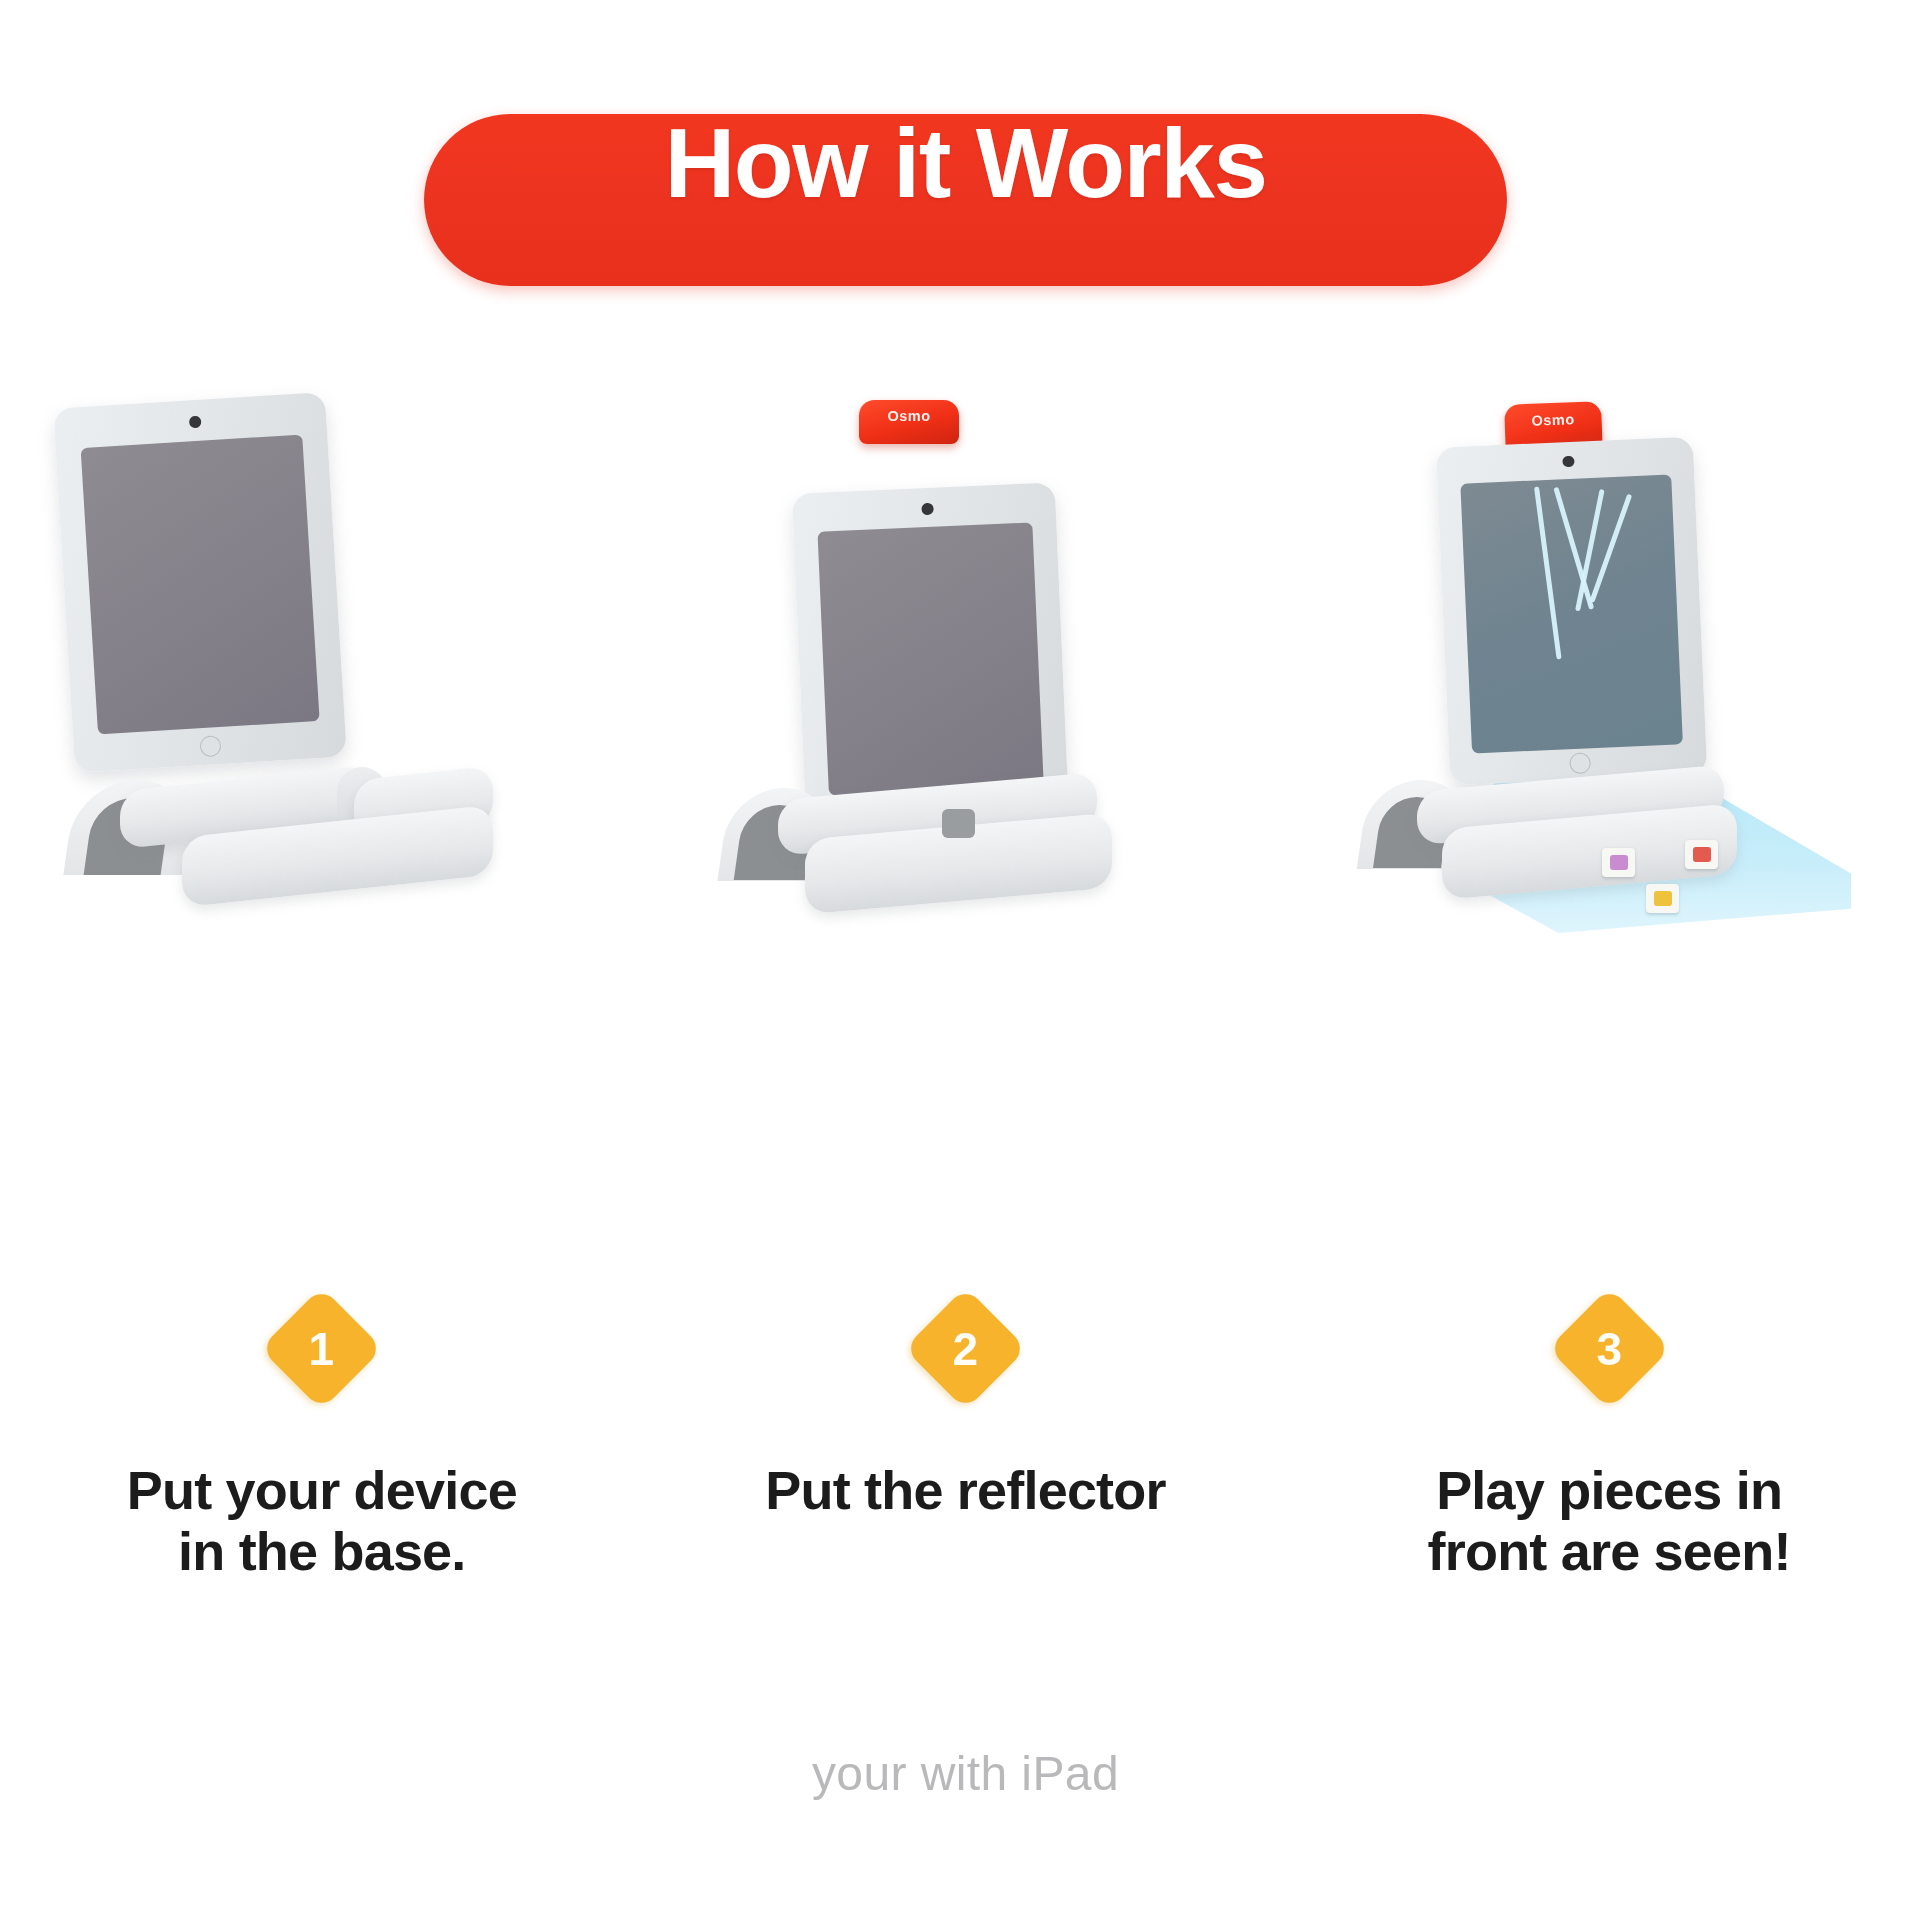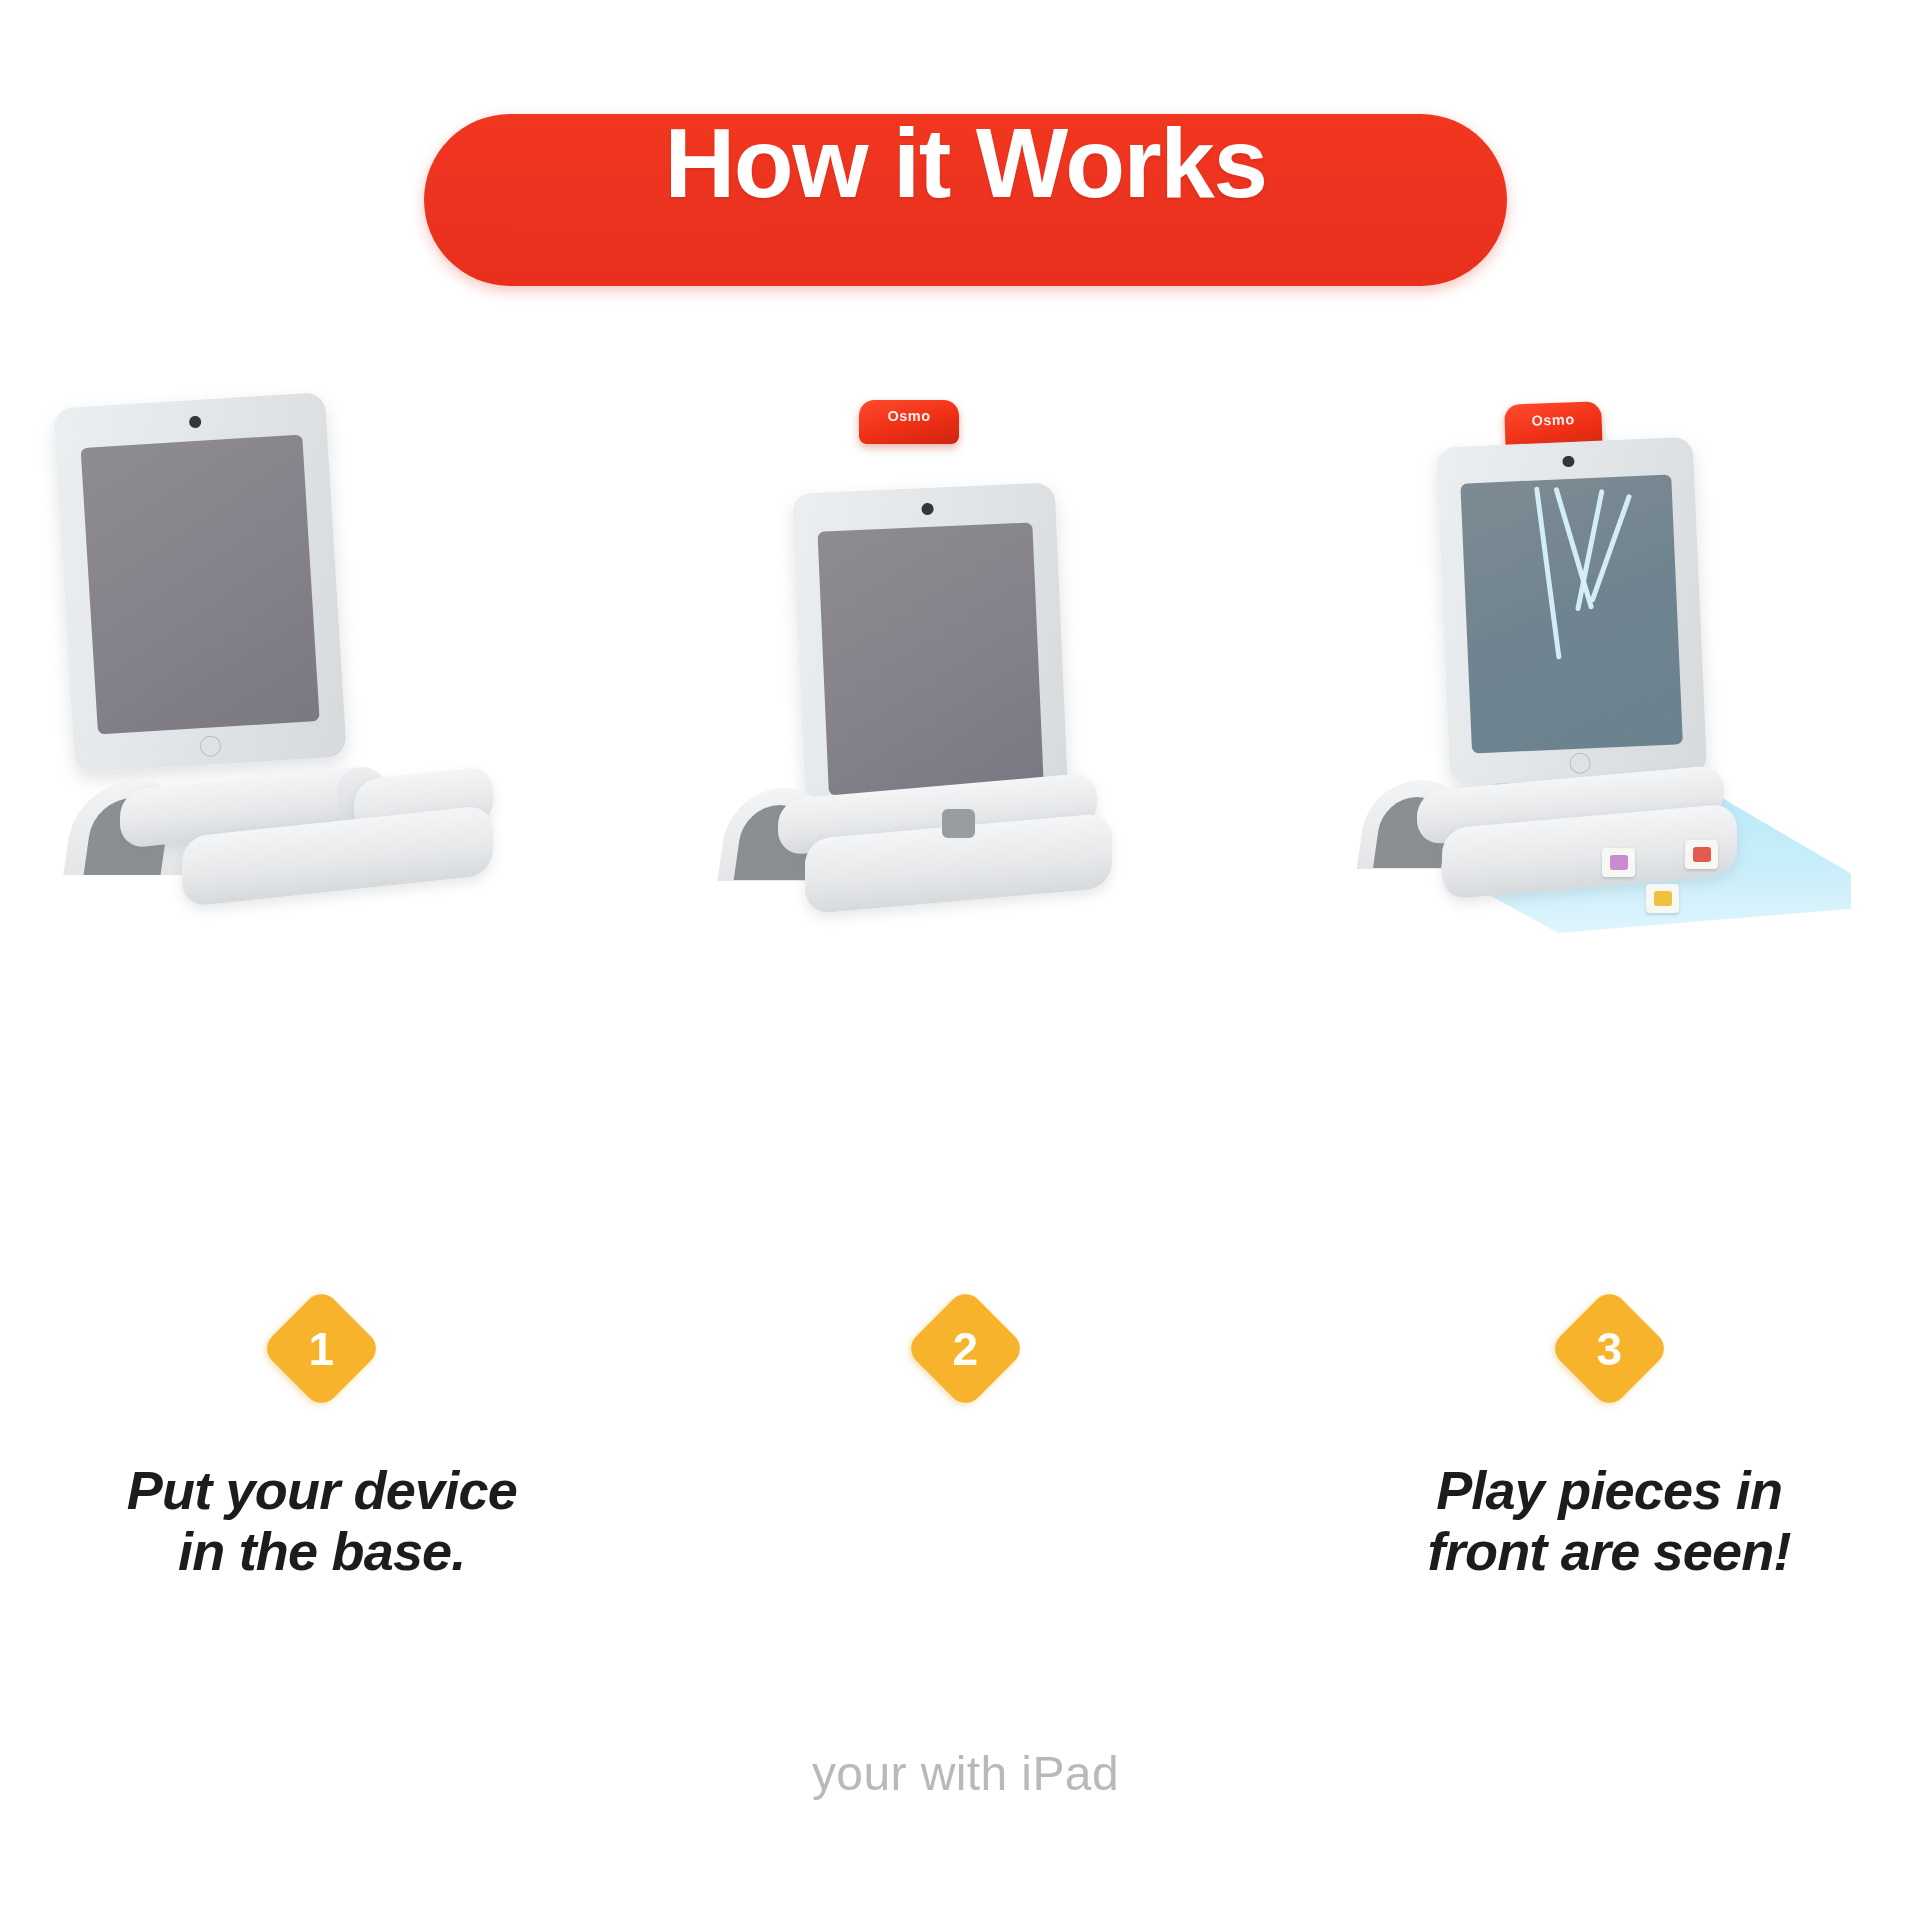--- a/index.html
+++ b/index.html
@@ -197,21 +197,20 @@
     font-family: "Liberation Sans", sans-serif;
   }
 
   
   .captions {
     position: absolute;
     left: 0; right: 0;
     top: 1460px;
     display: flex;
     justify-content: space-around;
-    font-style: italic;
   }
   .caption-col {
     width: 541px;
     text-align: center;
   }
   .caption-col p {
     margin: 0;
     color: #1c1c1c;
     font-size: 54px;
     font-weight: bold;
@@ -349,20 +348,21 @@
     </div>
   </div>
 </div>
 
 <div class="captions">
   <div class="caption-col">
     <p>Put your device</p>
     <p>in the base.</p>
   </div>
   <div class="caption-col">
+    <p>Put the reflector</p>
   </div>
   <div class="caption-col">
     <p>Play pieces in</p>
     <p>front are seen!</p>
   </div>
 </div>
 
 <div class="footnote">your with iPad</div>
 
 

